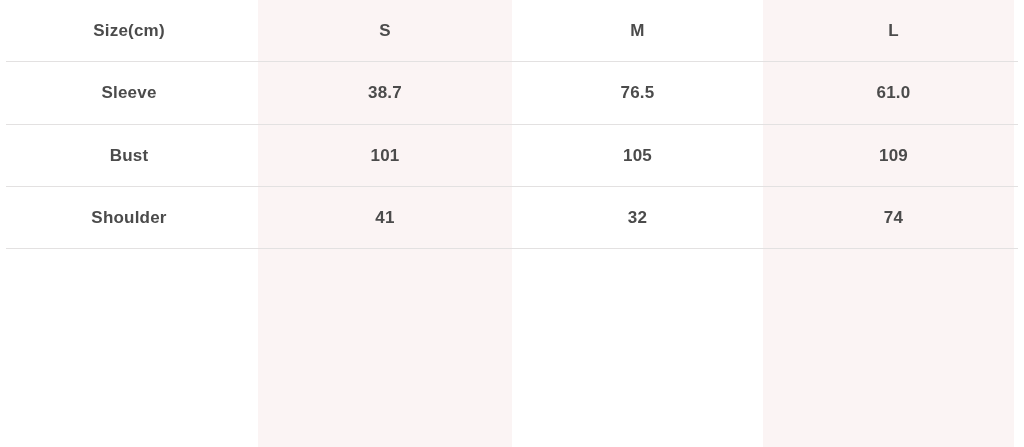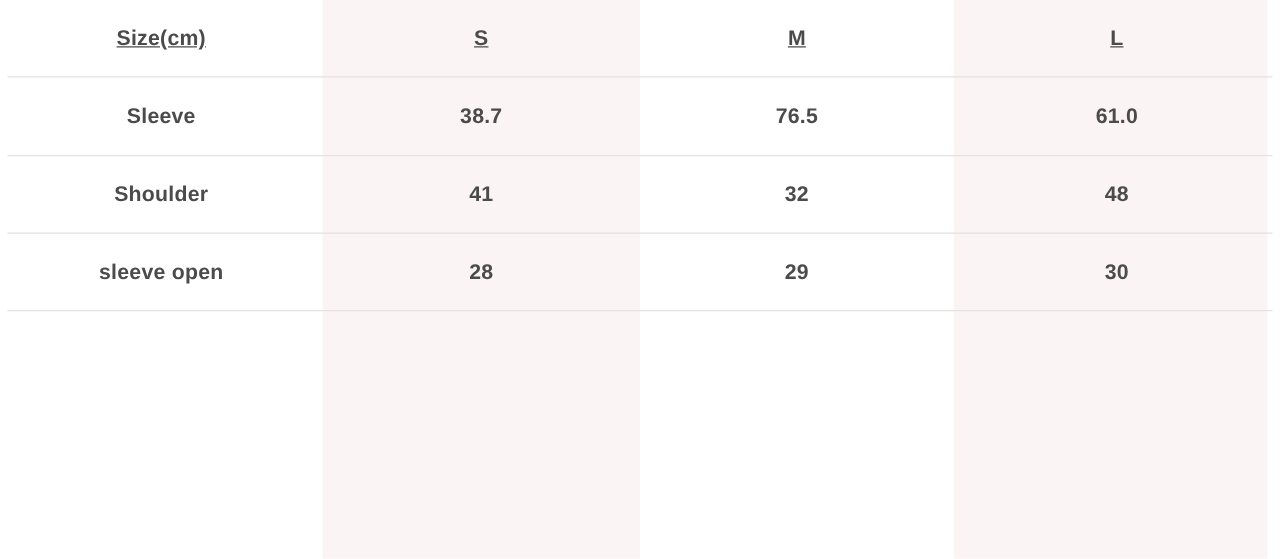--- a/index.html
+++ b/index.html
@@ -82,21 +82,20 @@
   }
 
   .value-cell {
     font-size: 17px;
   }
   .label-cell {
     font-size: 17px;
   }
   .header-cell {
     font-size: 17px;
-    text-decoration: underline;
   }
 </style>
 </head>
 <body>
 
 <div id="size-chart">
 
   <div class="col-band band-s"></div>
   <div class="col-band band-l"></div>
 
@@ -137,50 +136,50 @@
           <span>38.7</span>
         </td>
         <td class="value-cell">
           <span>76.5</span>
         </td>
         <td class="value-cell">
           <span>61.0</span>
         </td>
       </tr>
 
+      <tr>
+        <td class="label-cell sep-host">
+          <span>Bust</span>
+          <span class="row-rule" style="bottom:0;"></span>
+        </td>
+        <td class="value-cell">
+          <span>101</span>
+        </td>
+        <td class="value-cell">
+          <span>105</span>
+        </td>
+        <td class="value-cell">
+          <span>109</span>
+        </td>
+      </tr>
 
 
       <tr>
         <td class="label-cell sep-host">
           <span>Shoulder</span>
           <span class="row-rule" style="bottom:0;"></span>
         </td>
         <td class="value-cell">
           <span>41</span>
         </td>
         <td class="value-cell">
           <span>32</span>
         </td>
         <td class="value-cell">
-          <span>48</span>
+          <span>74</span>
         </td>
       </tr>
 
 
-      <tr>
-        <td class="label-cell sep-host">
-          <span>sleeve open</span>
-          <span class="row-rule" style="bottom:0;"></span>
-        </td>
-        <td class="value-cell">
-          <span>28</span>
-        </td>
-        <td class="value-cell">
-          <span>29</span>
-        </td>
-        <td class="value-cell">
-          <span>30</span>
-        </td>
-      </tr>
 
     </tbody>
   </table>
 </div>
 
 </body></html>

